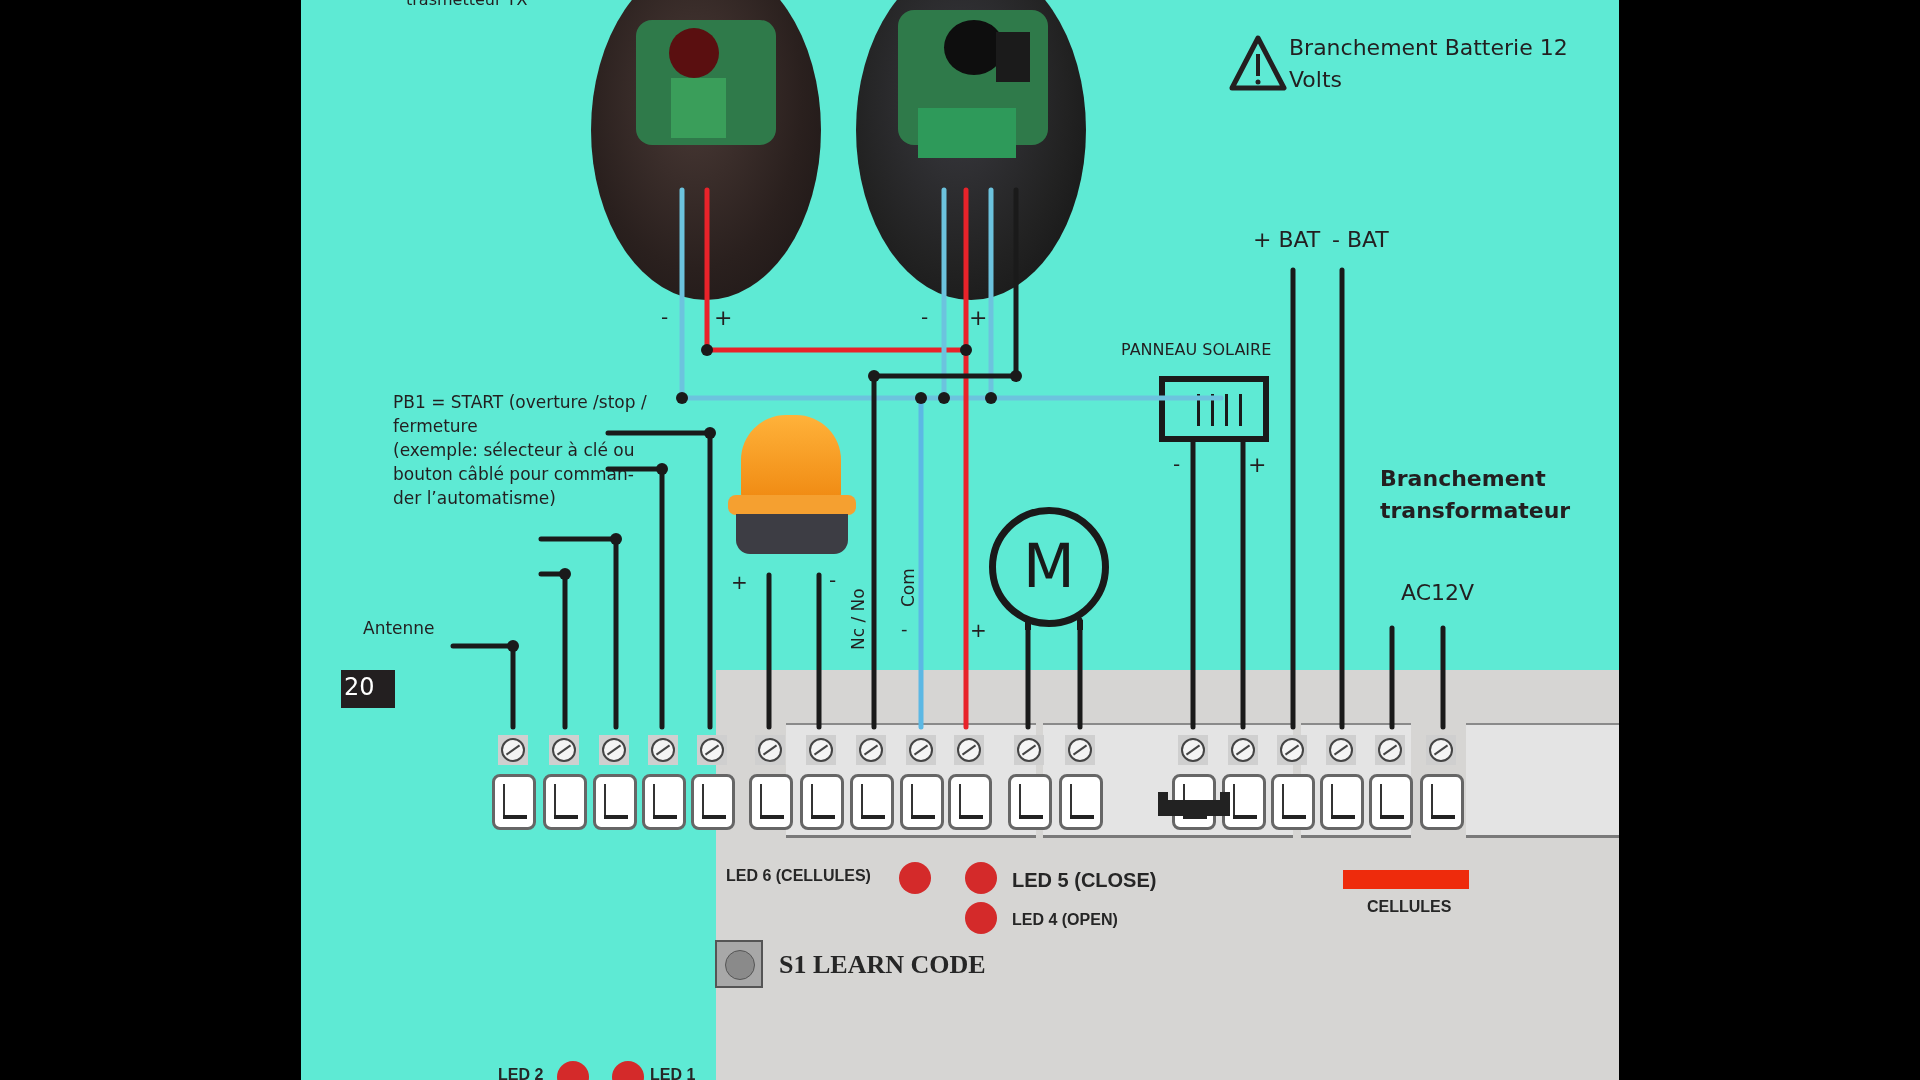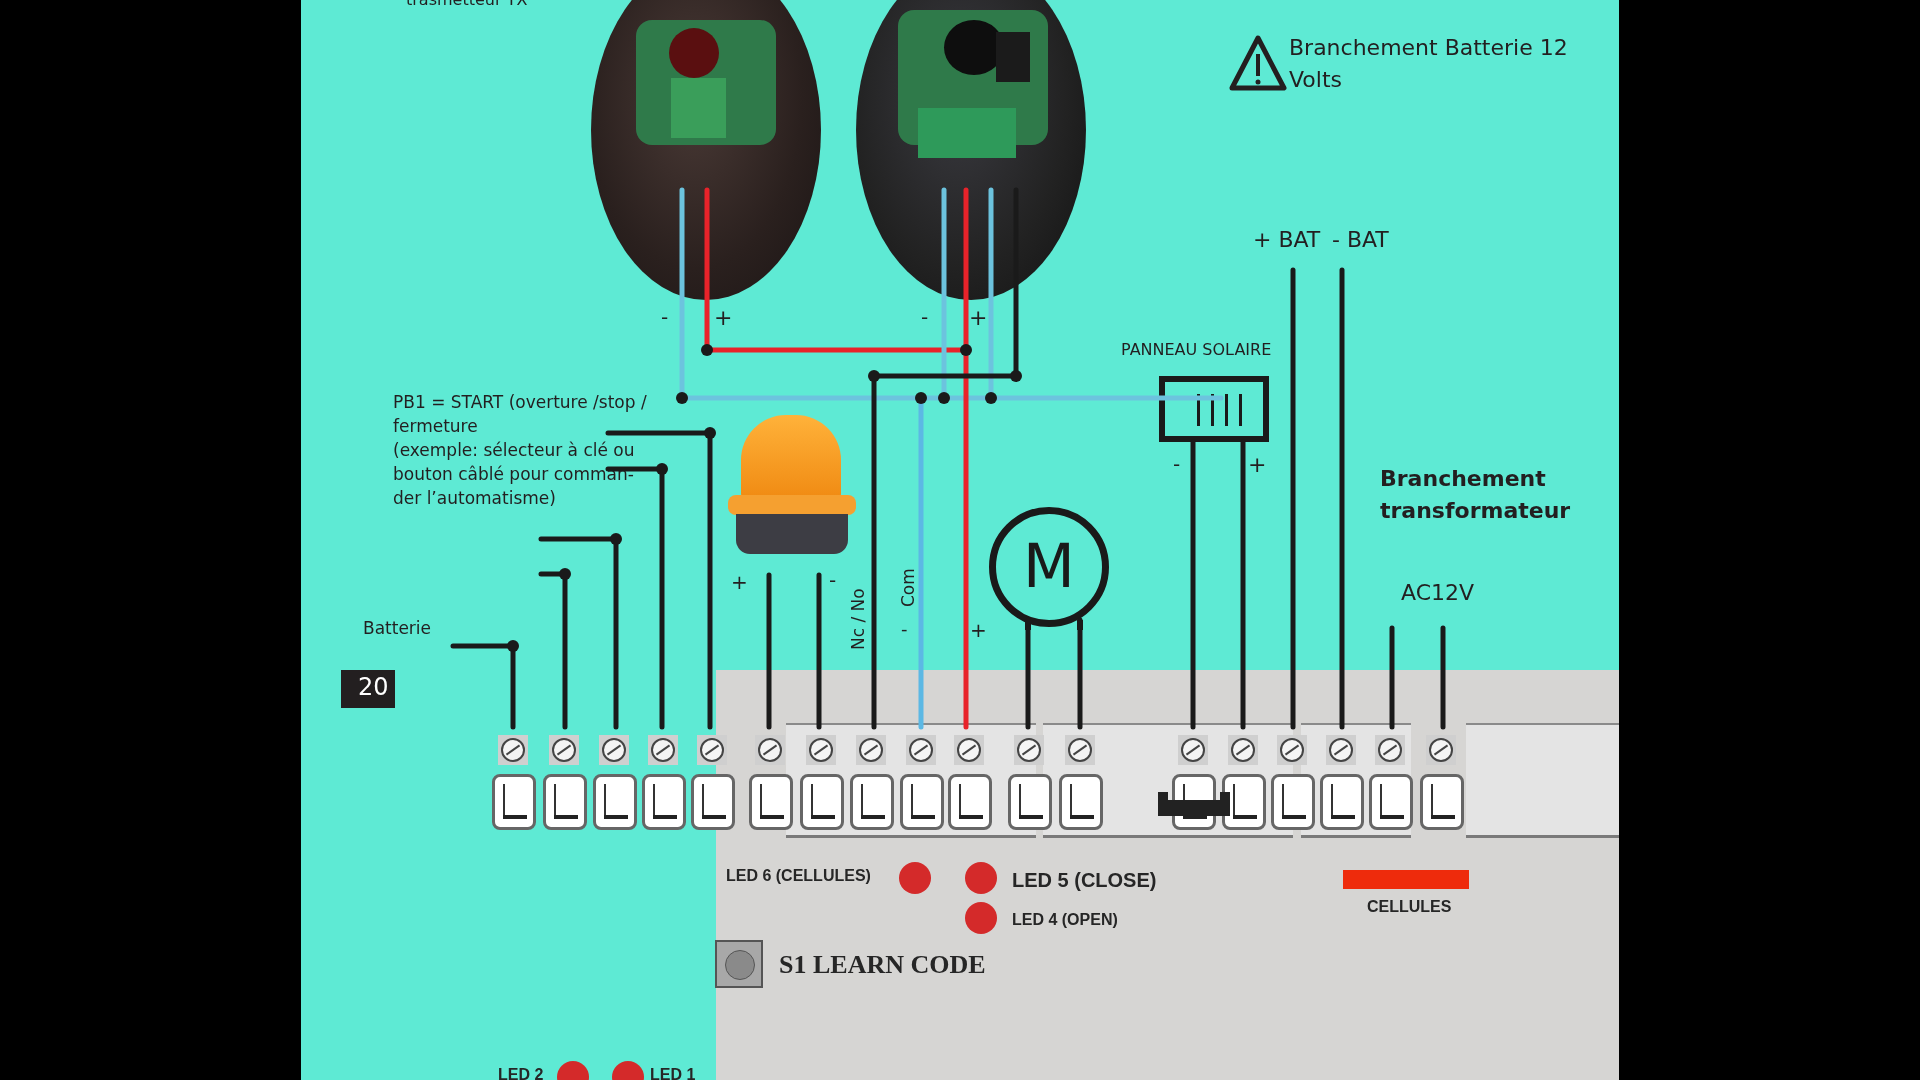--- a/index.html
+++ b/index.html
@@ -54,21 +54,21 @@
   <div class="t" style="left:360px;top:305px;font-size:20px;">-</div>
   <div class="t" style="left:413px;top:305px;font-size:22px;">+</div>
   <div class="t" style="left:620px;top:305px;font-size:20px;">-</div>
   <div class="t" style="left:668px;top:305px;font-size:22px;">+</div>
 
   <div class="t" style="left:44px;top:390px;font-size:17px;line-height:24px;margin-left:48px;">PB1 =  START (overture /stop /
 fermeture
 (exemple: sélecteur à clé ou
 bouton câblé pour comman-
 der l’automatisme)</div>
-  <div class="t" style="left:62px;top:618px;font-size:17px;">Batterie</div>
+  <div class="t" style="left:62px;top:618px;font-size:17px;">Antenne</div>
 
   <div style="position:absolute;left:425px;top:410px;width:135px;height:150px;">
     <div style="position:absolute;left:15px;top:5px;width:100px;height:85px;border-radius:45px 45px 6px 6px;background:linear-gradient(#ffb23a,#f08a12);"></div>
     <div style="position:absolute;left:2px;top:85px;width:128px;height:20px;border-radius:8px;background:#f5a030;"></div>
     <div style="position:absolute;left:10px;top:104px;width:112px;height:40px;border-radius:0 0 14px 14px;background:#3d3d44;"></div>
   </div>
   <div class="t" style="left:430px;top:570px;font-size:20px;">+</div>
   <div class="t" style="left:528px;top:568px;font-size:20px;">-</div>
 
   <div class="t" style="left:547px;top:650px;font-size:17px;transform:rotate(-90deg);transform-origin:left top;">Nc / No</div>
@@ -82,21 +82,21 @@
   <div style="position:absolute;left:858px;top:376px;width:110px;height:66px;border:6px solid #1a1a1a;box-sizing:border-box;">
     <div style="position:absolute;left:32px;top:12px;width:3px;height:32px;background:#1a1a1a;box-shadow:14px 0 #1a1a1a,28px 0 #1a1a1a,42px 0 #1a1a1a;"></div>
   </div>
   <div class="t" style="left:872px;top:452px;font-size:20px;">-</div>
   <div class="t" style="left:947px;top:452px;font-size:22px;">+</div>
 
   <div class="t" style="left:1079px;top:463px;font-size:22px;line-height:32px;font-weight:bold;">Branchement
 transformateur</div>
   <div class="t" style="left:1079px;top:580px;font-size:22px;margin-left:21px;">AC12V</div>
 
-  <div style="position:absolute;left:40px;top:670px;width:54px;height:38px;background:#231f20;color:#fff;font-size:24px;line-height:34px;padding-left:17px;box-sizing:border-box;">20</div>
+  <div style="position:absolute;left:40px;top:670px;width:54px;height:38px;background:#231f20;color:#fff;font-size:24px;line-height:34px;padding-left:3px;box-sizing:border-box;">20</div>
 
   <div class="board"></div>
 
   <div class="block" style="left:485px;width:250px;"></div>
   <div class="block" style="left:742px;width:250px;"></div>
   <div class="block" style="left:1000px;width:110px;"></div>
   <div class="block" style="left:1165px;width:302px;"></div>
 
   <div id="terminals">
       <div class="term" style="left: 189px; top: 727px;">

